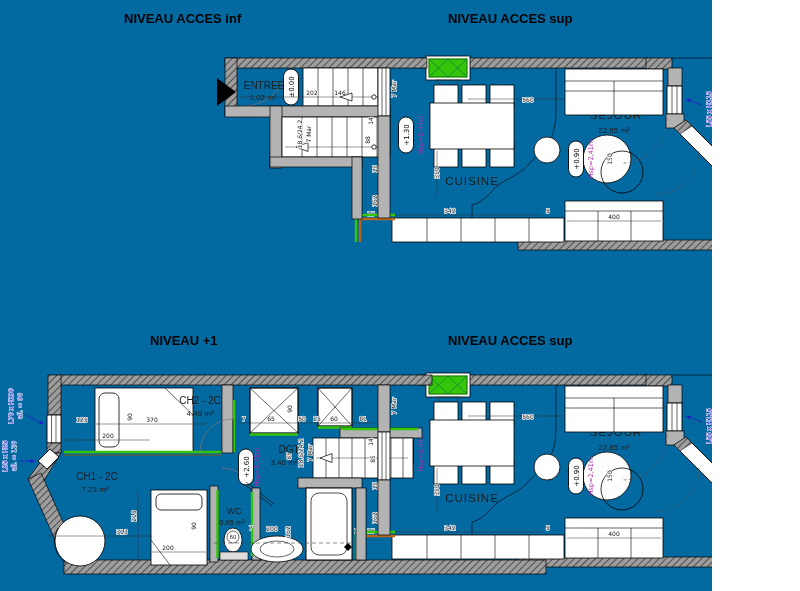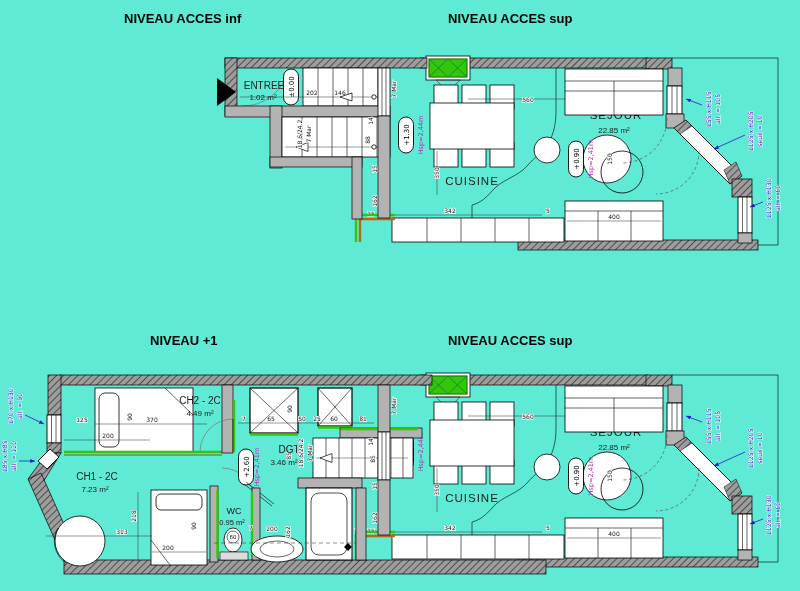--- a/index.html
+++ b/index.html
@@ -1,16 +1,16 @@
 <!DOCTYPE html>
 <html><head>
 <meta charset="utf-8">
 <style>
   html,body{margin:0;padding:0;background:#fff}
-  .canvas{position:relative;width:800px;height:591px;background:#5eead4;overflow:hidden;
+  .canvas{position:relative;width:712px;height:591px;background:#0369a1;overflow:hidden;
           font-family:"Liberation Sans",sans-serif}
   svg{position:absolute;left:0;top:0}
   text{font-family:"Liberation Sans",sans-serif}
   .title{font-size:13px;font-weight:bold;fill:#000}
   .room{font-size:10px;fill:#1c1c1c;text-anchor:middle}
   .room-big{font-size:11.5px;letter-spacing:1px}
   .area{font-size:8px;fill:#1c1c1c;text-anchor:middle}
   .dim{font-size:6px;fill:#111;text-anchor:middle;paint-order:stroke;stroke:#fff;stroke-width:1.4px;
        font-family:"DejaVu Sans",sans-serif}
   .blue{font-size:6.2px;fill:#2020c8;text-anchor:middle;paint-order:stroke;stroke:#fff;stroke-width:1px;

